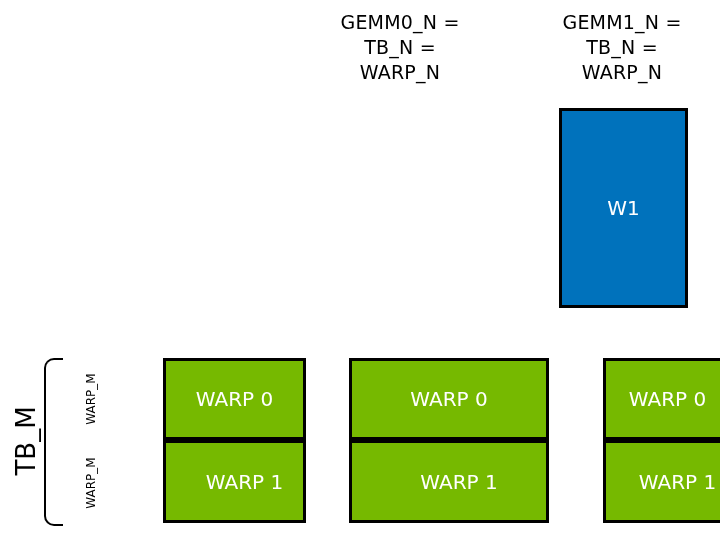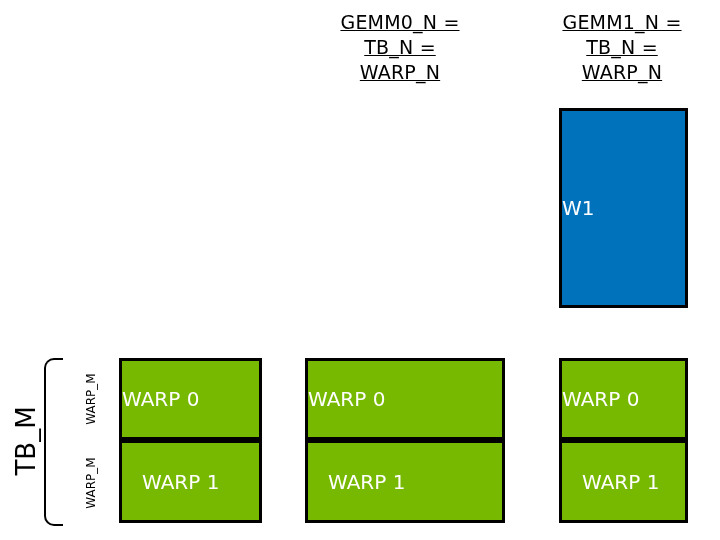--- a/index.html
+++ b/index.html
@@ -20,41 +20,41 @@
   .col-header{
     position:absolute;
     top:10px;
     width:220px;
     text-align:center;
     font-size:19px;
     line-height:25px;
     color:var(--label_text);
     white-space:pre-line;
     letter-spacing:0.2px;
-    text-decoration:underline;
   }
   .col-header.h0{left:290px;}
   .col-header.h1{left:512px;}
 
   .tile{
     position:absolute;
     box-sizing:border-box;
     border:3px solid var(--border);
     display:flex;
     align-items:center;
+    justify-content:center;
     color:var(--box_text);
     font-size:20px;
   }
   .blue{background:var(--blue);}
   .green{background:var(--green);}
 
   .w0{left:305px;top:169px;width:200px;height:128px;}
   .w1{left:559px;top:108px;width:129px;height:200px;}
 
-  .gcol{position:absolute;top:358px;}
+  .gcol{position:absolute;top:358px;margin-left:44px;}
   .gcol.c0{left:119px;width:143px;}
   .gcol.c1{left:305px;width:200px;}
   .gcol.c2{left:559px;width:129px;}
   .gcol .tile{position:relative;width:100%;}
   .gcol .r0{height:82px;}
   .gcol .r1{height:83px;padding-left:20px;}
 
   .bracket{
     position:absolute;
     left:44px;top:358px;

